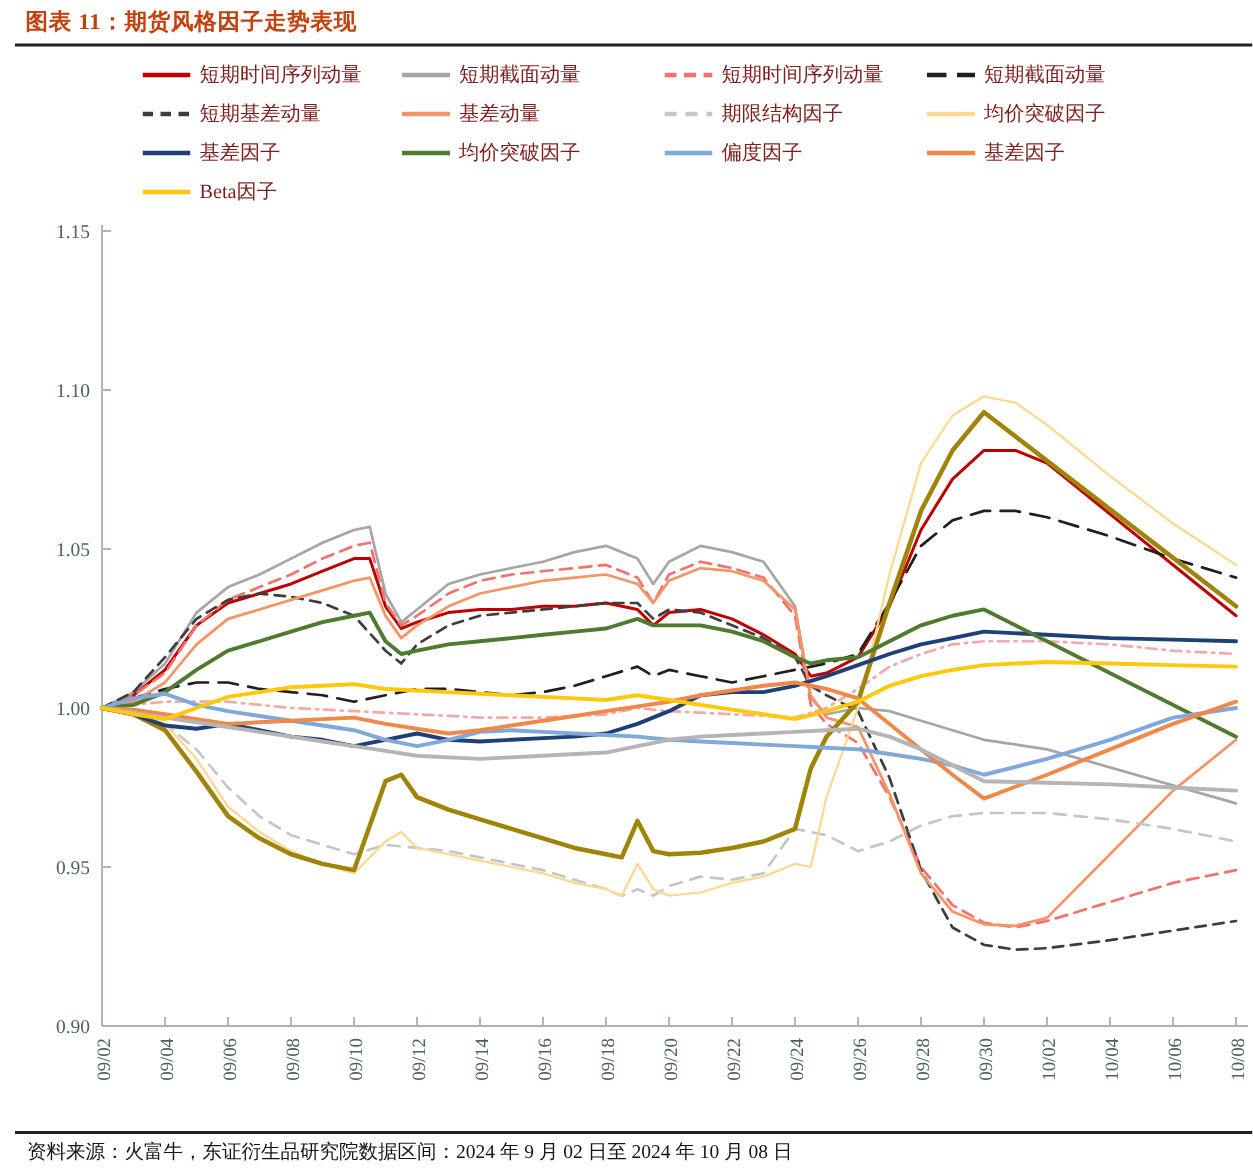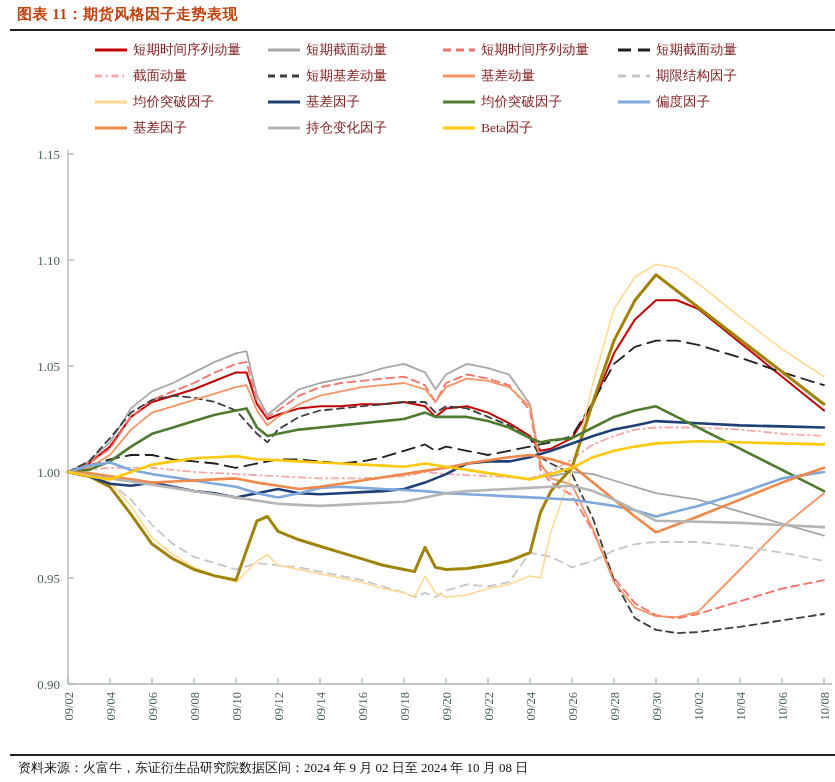--- a/index.html
+++ b/index.html
@@ -45,26 +45,20 @@
       <span class="legend-label">短期时间序列动量</span>
     </div>
     <div class="legend-item">
       <svg width="32" height="14">
         <line x1="0" y1="7" x2="32" y2="7" stroke="#1f1f1f" stroke-width="3" stroke-dasharray="13 7"></line>
       </svg>
       <span class="legend-label">短期截面动量</span>
     </div>
     <div class="legend-item">
       <svg width="32" height="14">
-        <line x1="0" y1="7" x2="32" y2="7" stroke="#f2a9a9" stroke-width="3" stroke-dasharray="7 4 1.5 4"></line>
-      </svg>
-      <span class="legend-label">截面动量</span>
-    </div>
-    <div class="legend-item">
-      <svg width="32" height="14">
         <line x1="0" y1="7" x2="32" y2="7" stroke="#3d3d3d" stroke-width="3" stroke-dasharray="7 5"></line>
       </svg>
       <span class="legend-label">短期基差动量</span>
     </div>
     <div class="legend-item">
       <svg width="32" height="14">
         <line x1="0" y1="7" x2="32" y2="7" stroke="#f79466" stroke-width="3"></line>
       </svg>
       <span class="legend-label">基差动量</span>
     </div>
@@ -96,26 +90,20 @@
       <svg width="32" height="14">
         <line x1="0" y1="7" x2="32" y2="7" stroke="#7fa8dc" stroke-width="3"></line>
       </svg>
       <span class="legend-label">偏度因子</span>
     </div>
     <div class="legend-item">
       <svg width="32" height="14">
         <line x1="0" y1="7" x2="32" y2="7" stroke="#f08849" stroke-width="3"></line>
       </svg>
       <span class="legend-label">基差因子</span>
-    </div>
-    <div class="legend-item">
-      <svg width="32" height="14">
-        <line x1="0" y1="7" x2="32" y2="7" stroke="#b5b5b5" stroke-width="3"></line>
-      </svg>
-      <span class="legend-label">持仓变化因子</span>
     </div>
     <div class="legend-item">
       <svg width="32" height="14">
         <line x1="0" y1="7" x2="32" y2="7" stroke="#ffc80a" stroke-width="3"></line>
       </svg>
       <span class="legend-label">Beta因子</span>
     </div>
   </div>
 
 <svg id="chart-svg" width="835" height="782" viewBox="0 0 835 782">

